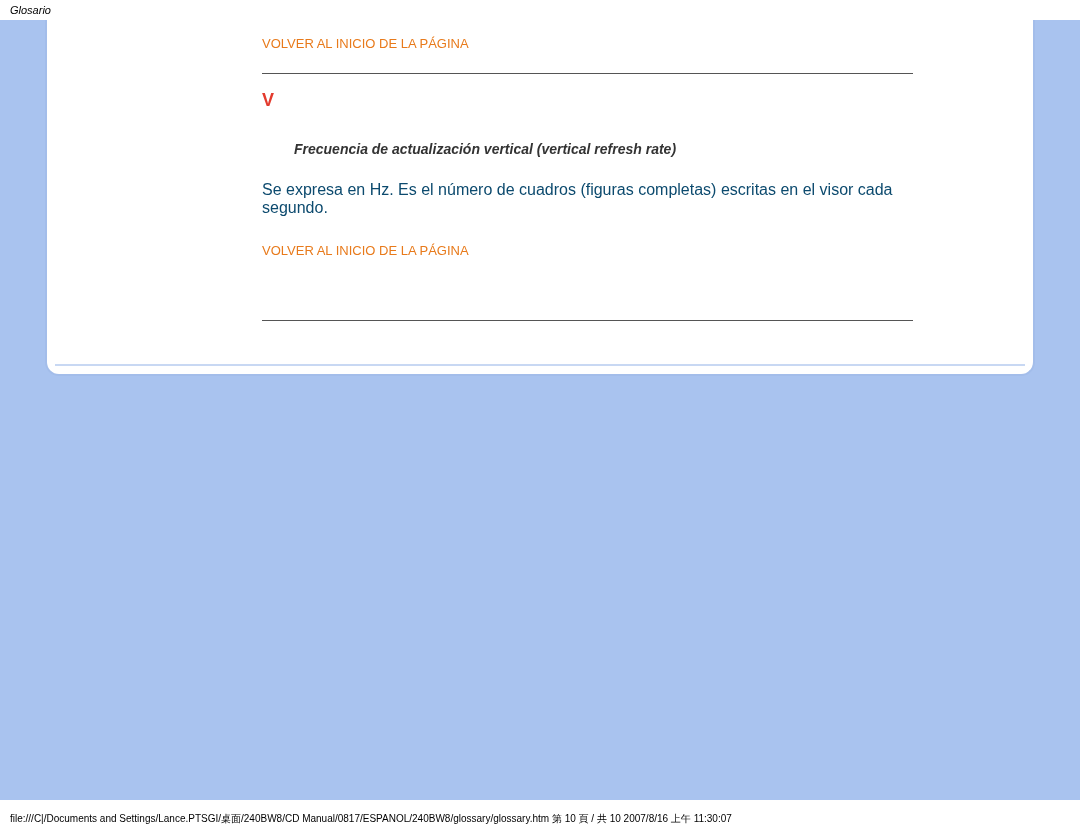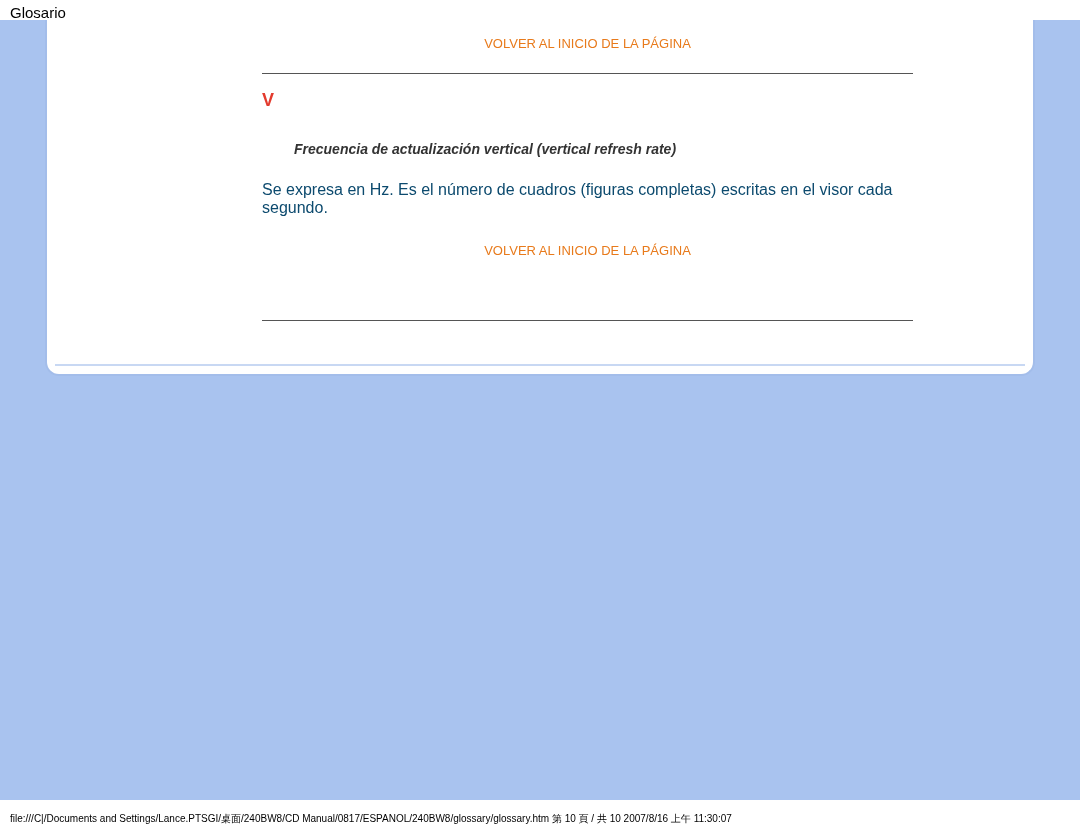--- a/index.html
+++ b/index.html
@@ -8,22 +8,23 @@
     width: 1080px;
     height: 834px;
     background: #ffffff;
     font-family: Arial, Helvetica, sans-serif;
     overflow: hidden;
   }
   .header-title {
     position: absolute;
     top: 4px;
     left: 10px;
-    font-size: 15px;
+    font-size: 11px;
     color: #000;
+    font-style: italic;
   }
   .bg-area {
     position: absolute;
     top: 20px;
     left: 0;
     width: 1080px;
     height: 780px;
     background: #a9c3ef;
   }
   .panel {
@@ -40,21 +41,20 @@
     box-sizing: border-box;
   }
   .content-pane {
     position: absolute;
     top: 0;
     left: 215px;
     right: 120px;
     padding-top: 10px;
   }
   .toplink {
-    text-align: center;
     font-size: 13px;
     color: #e87a1b;
     margin-bottom: 22px;
     margin-top: 6px;
     cursor: pointer;
   }
   .hr {
     border: none;
     border-top: 1px solid #555;
     margin: 0 0 16px 0;

